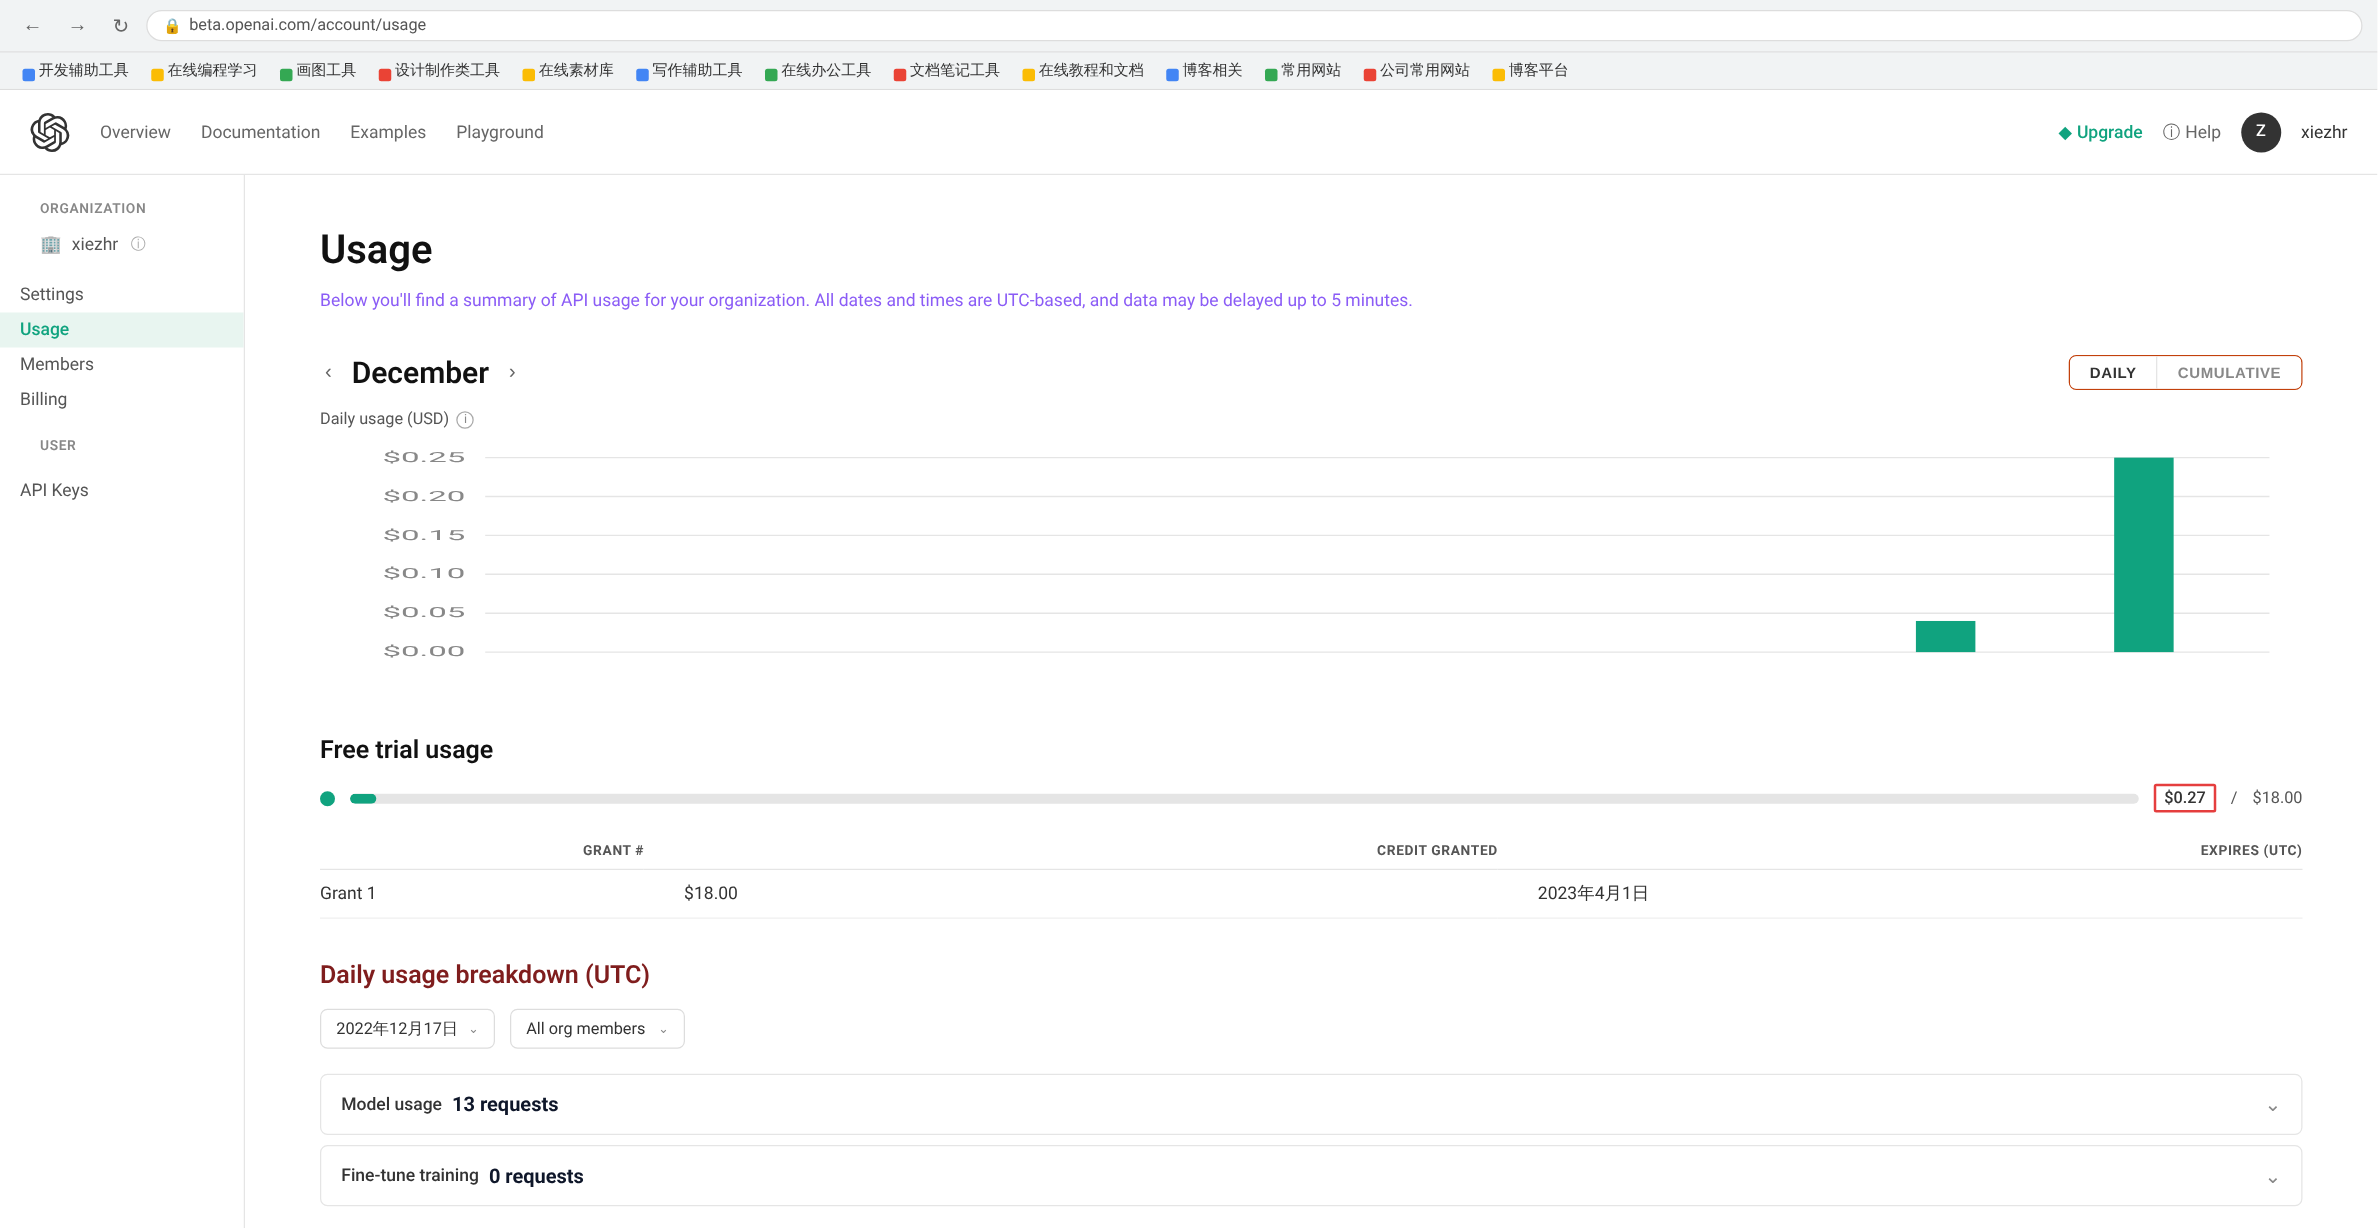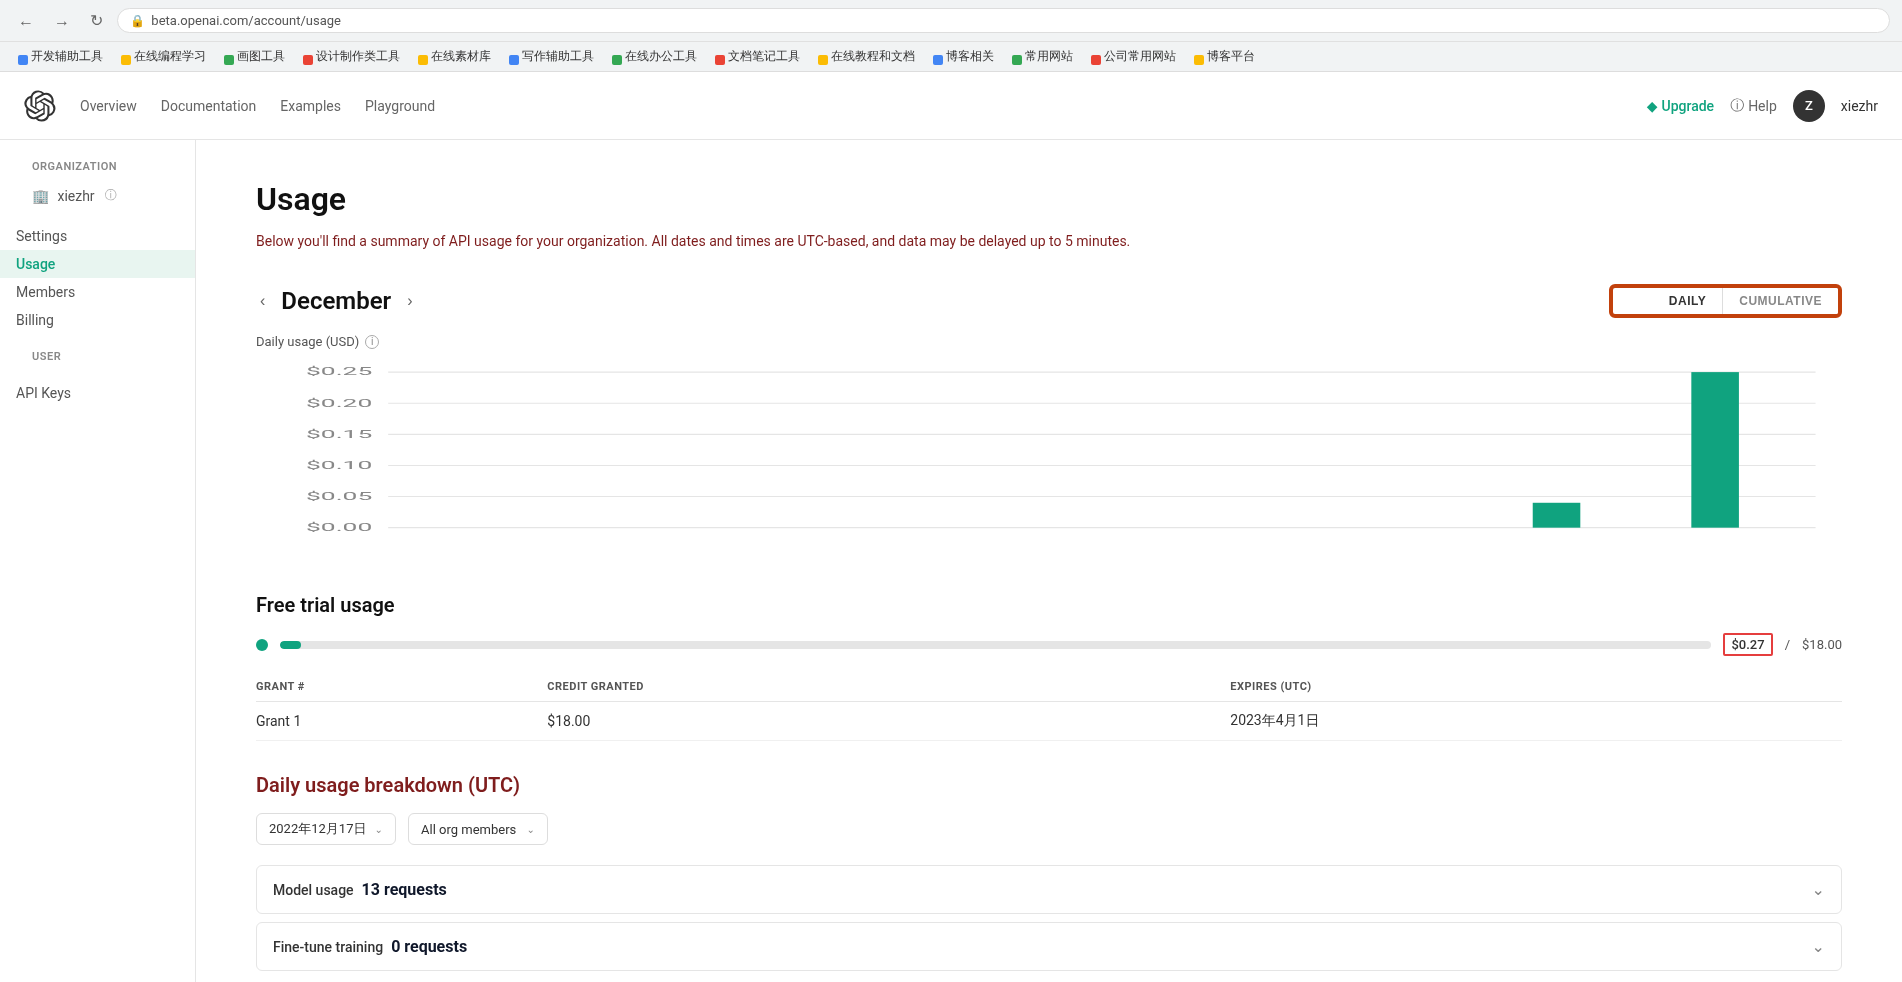--- a/index.html
+++ b/index.html
@@ -49,28 +49,28 @@
       display: flex; align-items: center; gap: 8px; padding: 6px 16px;
       cursor: pointer; color: #555; font-size: 14px; border-radius: 0;
     }
     .sidebar-item.active { background: #e8f5f0; color: #10a37f; font-weight: 500; }
 
     
     .content { flex: 1; overflow-y: auto; padding: 40px 60px; background: #fff; }
 
     
     .page-title { font-size: 32px; font-weight: 600; color: #111; margin-bottom: 12px; }
-    .page-desc { color: #7f1d1d; font-size: 14px; line-height: 1.6; margin-bottom: 32px; }
+    .page-desc { color: #8b5cf6; font-size: 14px; line-height: 1.6; margin-bottom: 32px; }
 
     
     .chart-header { display: flex; align-items: center; justify-content: space-between; margin-bottom: 16px; }
     .month-nav { display: flex; align-items: center; gap: 12px; }
     .month-nav-btn { background: none; border: none; cursor: pointer; color: #666; font-size: 16px; padding: 4px; }
     .month-title { font-size: 24px; font-weight: 600; color: #111; }
-    .toggle-group { display: flex; border: 4px solid #c2410c; border-radius: 6px; overflow: hidden; padding-left: 40px; }
+    .toggle-group { display: flex; border: 1px solid #c2410c; border-radius: 6px; overflow: hidden; }
     .toggle-btn { padding: 6px 16px; font-size: 12px; font-weight: 600; cursor: pointer; border: none; background: #fff; color: #888; letter-spacing: 0.5px; }
     .toggle-btn.active { background: #fff; color: #333; }
     .toggle-btn:first-child { border-right: 1px solid #ddd; }
 
     .chart-label { font-size: 13px; color: #555; margin-bottom: 12px; display: flex; align-items: center; gap: 6px; }
     .chart-info-icon { width: 14px; height: 14px; border-radius: 50%; border: 1px solid #aaa; display: inline-flex; align-items: center; justify-content: center; font-size: 10px; color: #888; cursor: pointer; }
 
     
     .chart-container { position: relative; width: 100%; height: 200px; margin-bottom: 8px; }
     .chart-svg { width: 100%; height: 100%; }
@@ -80,21 +80,21 @@
     
     .section-title { font-size: 20px; font-weight: 600; color: #111; margin: 32px 0 16px; }
     .usage-bar-container { display: flex; align-items: center; gap: 12px; margin-bottom: 16px; }
     .usage-bar-track { flex: 1; height: 8px; background: #e5e5e5; border-radius: 4px; position: relative; overflow: hidden; }
     .usage-bar-fill { height: 100%; background: #10a37f; border-radius: 4px; }
     .usage-amount-used { font-size: 13px; color: #333; border: 2px solid #e53e3e; padding: 2px 6px; border-radius: 2px; font-weight: 500; }
     .usage-amount-total { font-size: 13px; color: #555; }
 
     
     .grant-table { width: 100%; border-collapse: collapse; margin-bottom: 32px; }
-    .grant-table th { text-align: left; font-size: 11px; font-weight: 700; color: #555; text-transform: uppercase; letter-spacing: 0.5px; padding: 8px 0; border-bottom: 1px solid #e5e5e5; margin-left: 24px; }
+    .grant-table th { text-align: right; font-size: 11px; font-weight: 700; color: #555; text-transform: uppercase; letter-spacing: 0.5px; padding: 8px 0; border-bottom: 1px solid #e5e5e5; margin-left: 24px; }
     .grant-table td { padding: 10px 0; font-size: 14px; color: #333; border-bottom: 1px solid #f0f0f0; }
     .grant-table th:not(:first-child) { padding-left: 32px; }
     .grant-table td:not(:first-child) { padding-left: 32px; }
 
     
     .breakdown-title { font-size: 20px; font-weight: 600; color: #7f1d1d; margin-bottom: 16px; }
     .breakdown-filters { display: flex; gap: 12px; margin-bottom: 20px; }
     .filter-select { display: flex; align-items: center; gap: 8px; border: 1px solid #ddd; border-radius: 6px; padding: 6px 12px; font-size: 13px; color: #333; cursor: pointer; background: #fff; min-width: 140px; justify-content: space-between; }
     .filter-chevron { font-size: 10px; color: #888; }
 

